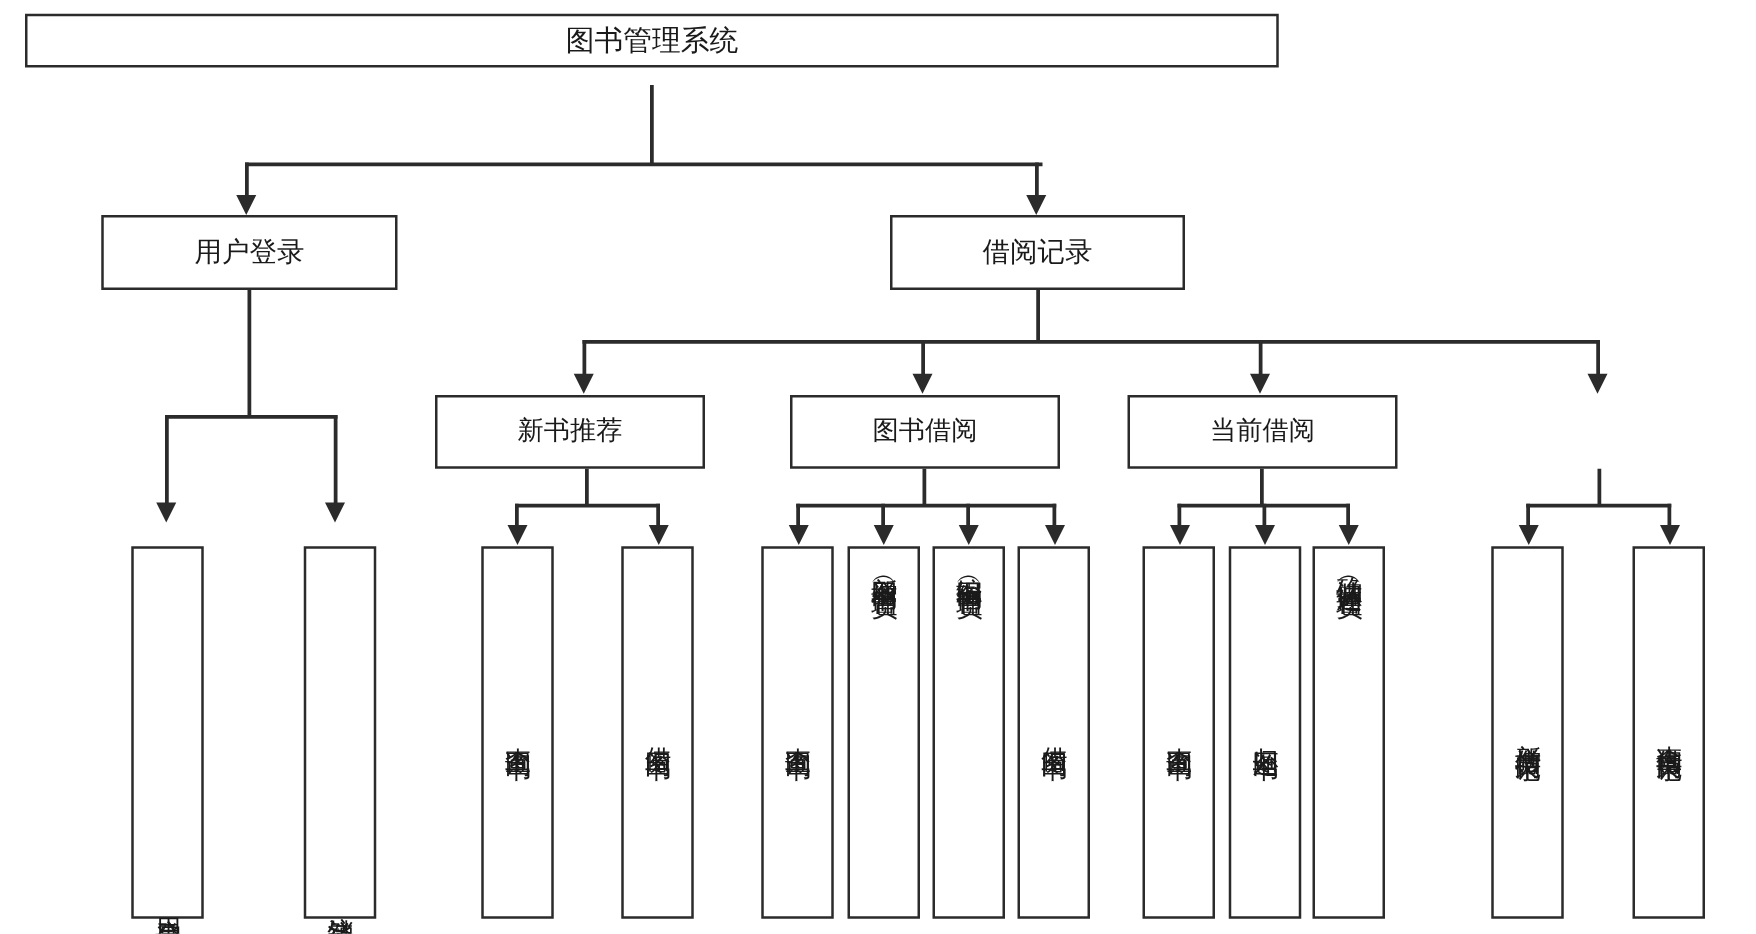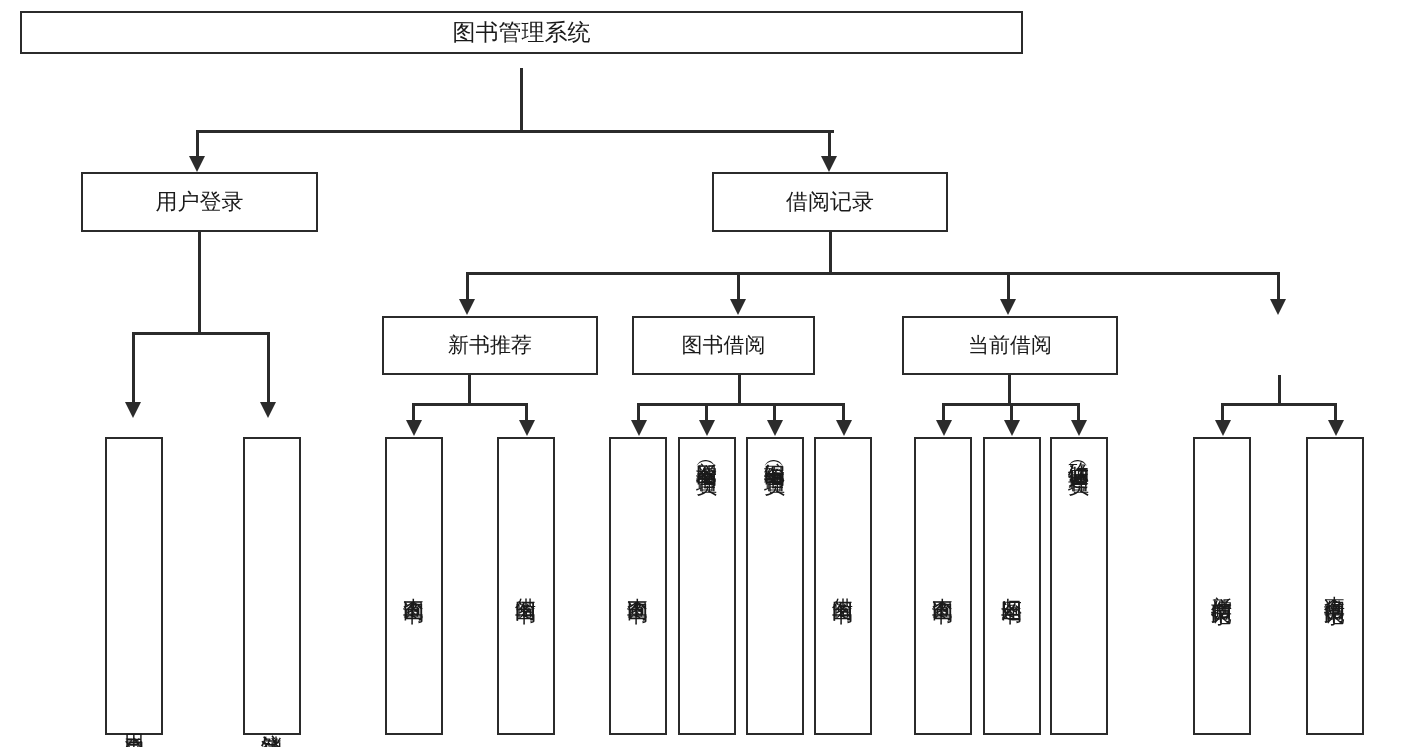--- a/index.html
+++ b/index.html
@@ -119,24 +119,24 @@
   <div class="edge h" style="left:466px; top:272px; width:814px; height:3px;"></div>
   <div class="edge v" style="left:466px; top:272px; width:3px; height:30px;"></div>
   <div class="edge v" style="left:737px; top:272px; width:3px; height:30px;"></div>
   <div class="edge v" style="left:1007px; top:272px; width:3px; height:30px;"></div>
   <div class="edge v" style="left:1277px; top:272px; width:3px; height:30px;"></div>
   <div class="arrow" style="left:459px; top:299px;"></div>
   <div class="arrow" style="left:730px; top:299px;"></div>
   <div class="arrow" style="left:1000px; top:299px;"></div>
   <div class="arrow" style="left:1270px; top:299px;"></div>
 
-  <div class="node h3" style="left:382px; top:316px; width:216px; height:59px;">
+  <div class="node h3" style="left:348px; top:316px; width:216px; height:59px;">
     <span class="label">新书推荐</span>
   </div>
-  <div class="node h3" style="left:632px; top:316px; width:183px; height:59px;text-align:right;">
+  <div class="node h3" style="left:632px; top:316px; width:216px; height:59px;text-align:right;">
     <span class="label">图书借阅</span>
   </div>
   <div class="node h3" style="left:902px; top:316px; width:216px; height:59px;">
     <span class="label">当前借阅</span>
   </div>
 
   <div class="edge v" style="left:468px; top:375px; width:3px; height:30px;"></div>
   <div class="edge h" style="left:412px; top:403px; width:116px; height:3px;"></div>
   <div class="edge v" style="left:412px; top:403px; width:3px; height:22px;"></div>
   <div class="edge v" style="left:525px; top:403px; width:3px; height:22px;"></div>

